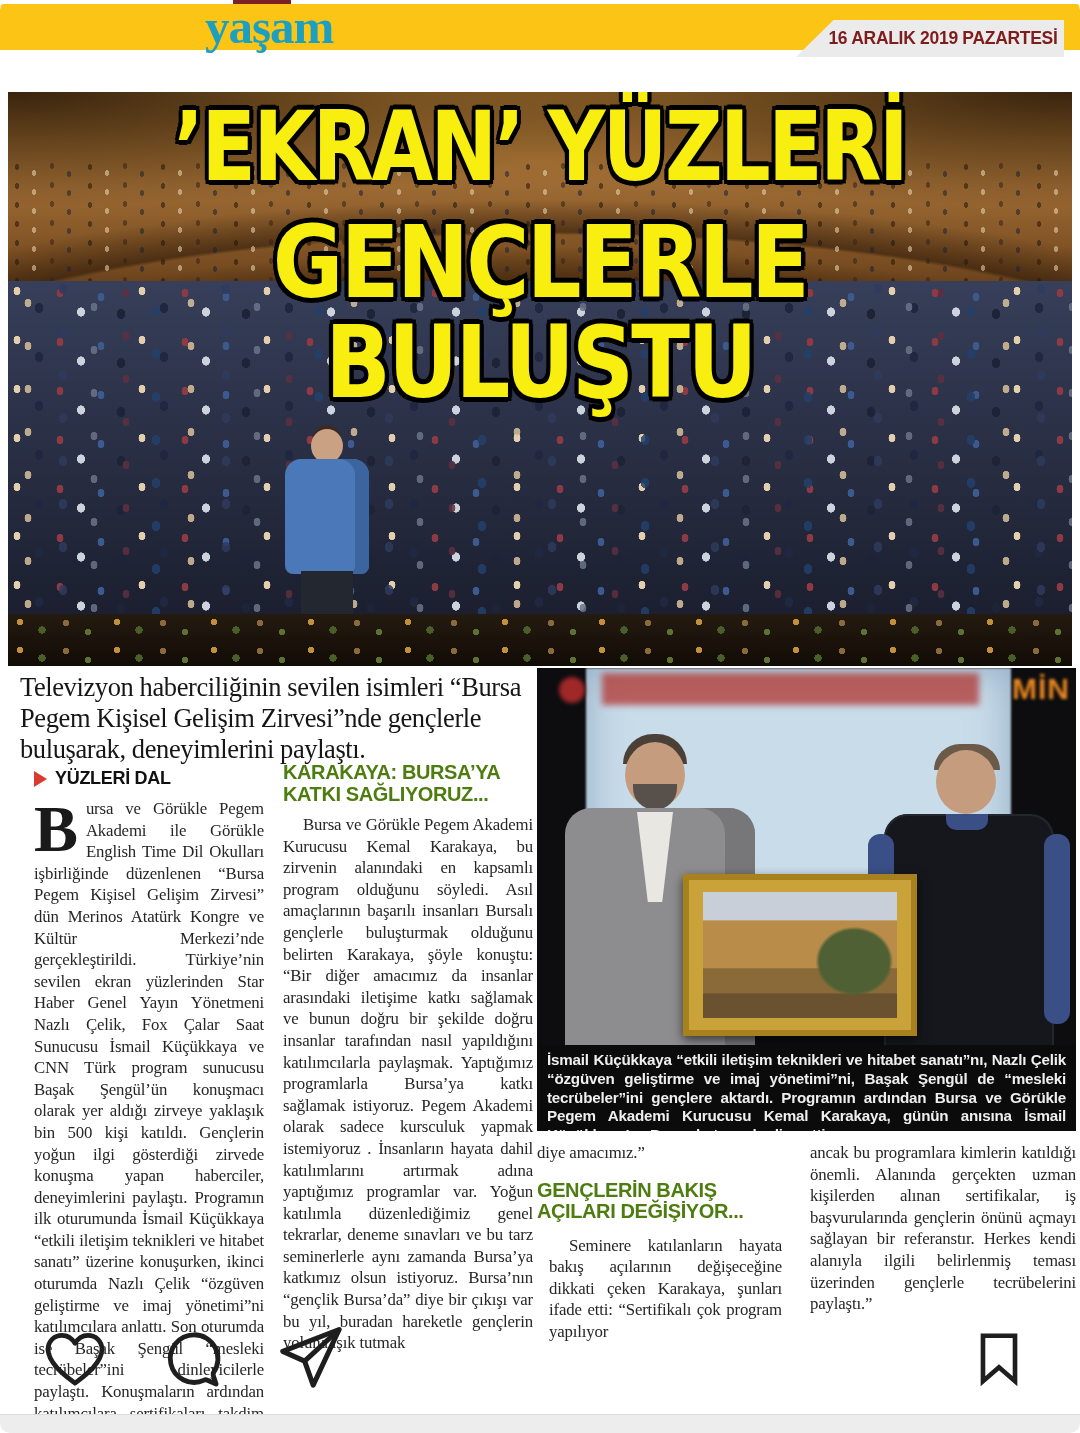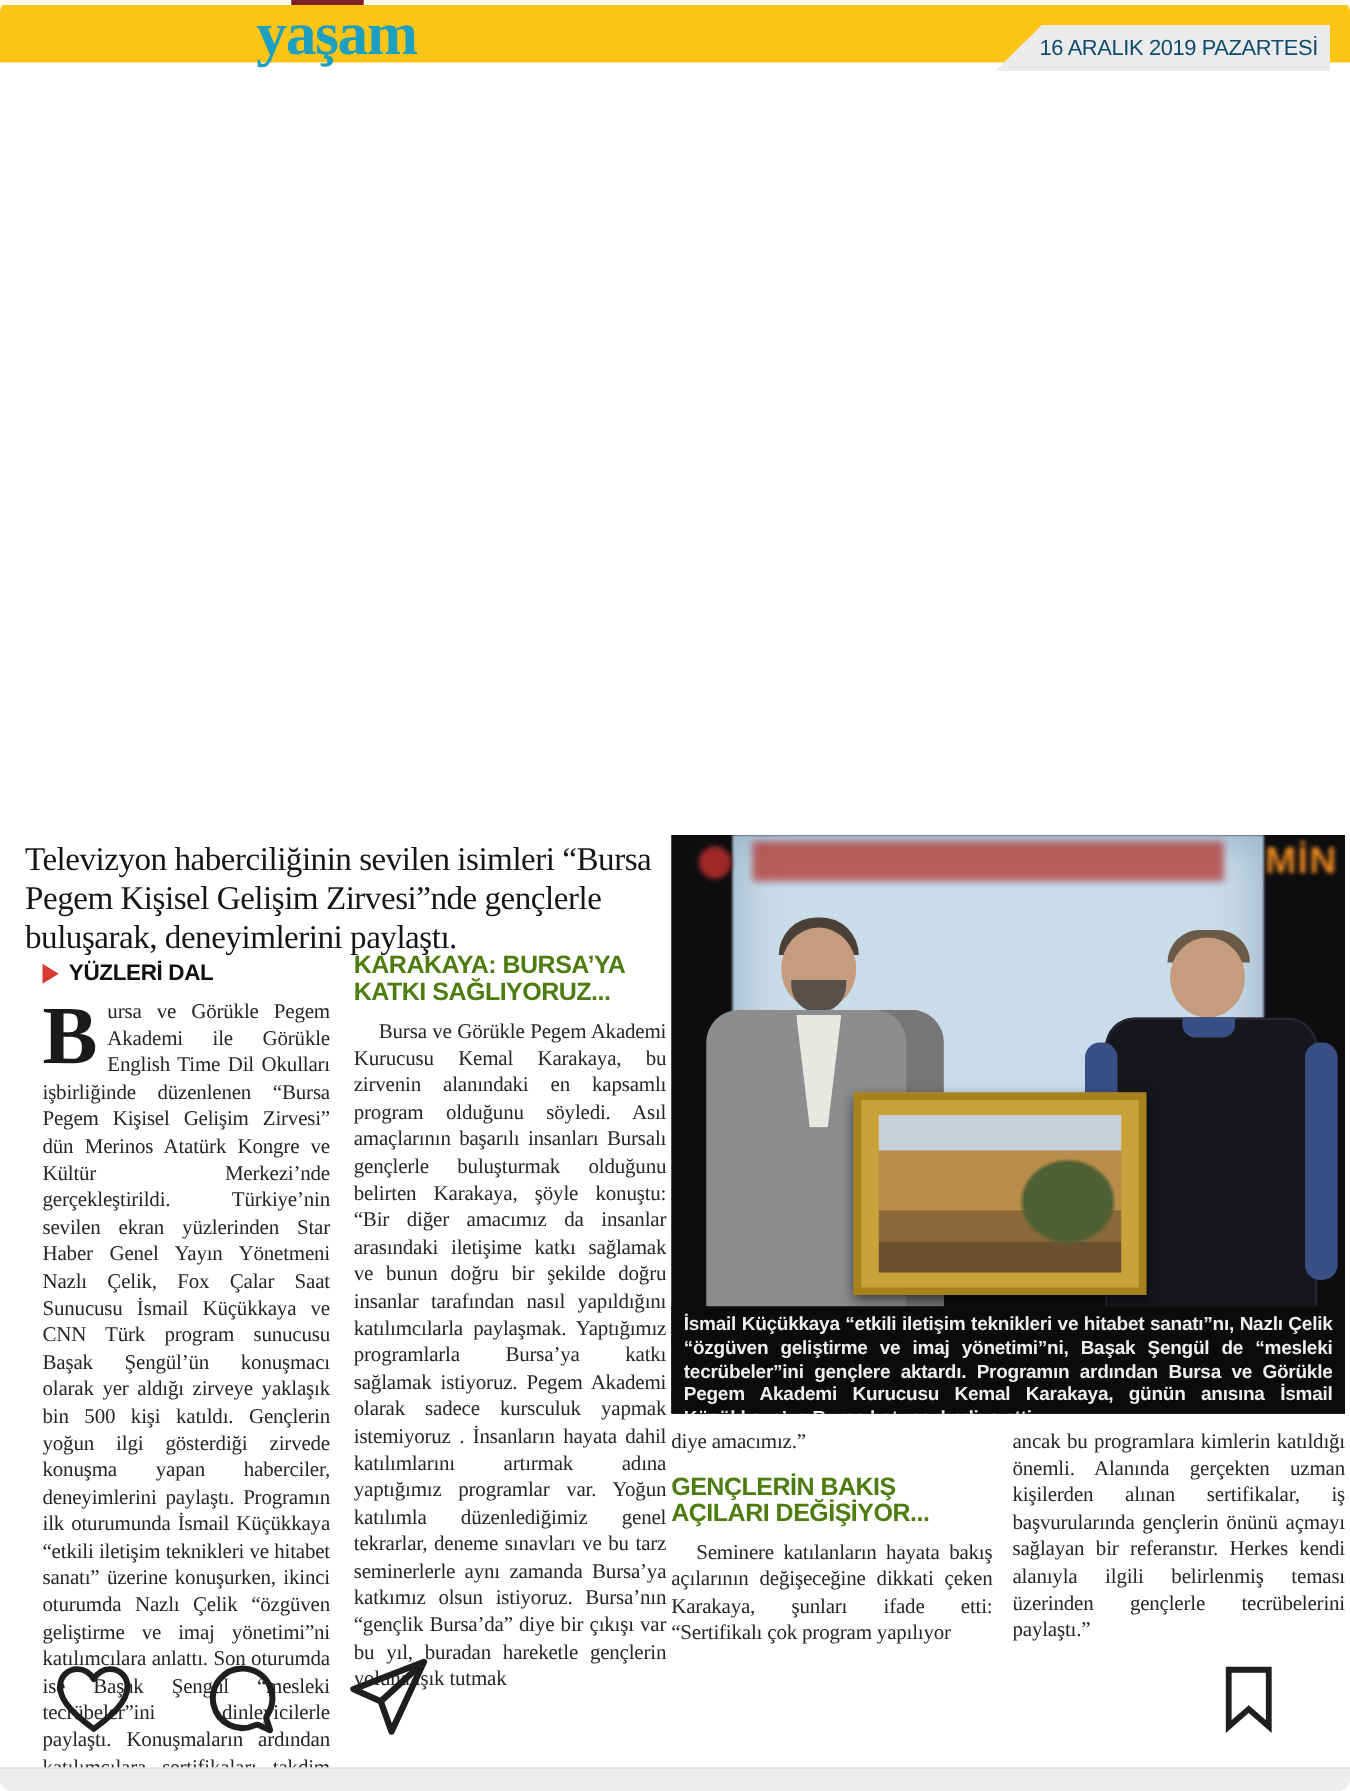--- a/index.html
+++ b/index.html
@@ -6,21 +6,21 @@
   .page{position:relative;width:1080px;height:1433px;margin:0 auto;background:#fff;overflow:hidden;
         font-family:"Liberation Sans",sans-serif;border-radius:10px;}
 
   
   .top-red-sliver{position:absolute;left:233px;top:0;width:58px;height:4px;background:#7c2128;}
   .band{position:absolute;left:0;top:4px;width:1080px;height:46px;background:#fcc516;}
   .masthead{position:absolute;left:205px;top:-2px;font-family:"Liberation Serif",serif;
             font-weight:700;font-size:49px;letter-spacing:-1px;color:#1d9fc0;}
   .date-plate{position:absolute;right:16px;top:20px;width:268px;height:37px;background:#ebebeb;
               clip-path:polygon(14% 0,100% 0,100% 100%,0 100%);display:flex;align-items:center;justify-content:center;}
-  .date-plate span{font-weight:400;font-size:17.5px;letter-spacing:-0.3px;color:#0c4a6e;padding-left:26px;white-space:nowrap;}
+  .date-plate span{font-weight:700;font-size:17.5px;letter-spacing:-0.3px;color:#7f1d1d;padding-left:26px;white-space:nowrap;}
 
   
   .main-photo{position:absolute;left:8px;top:92px;width:1064px;height:574px;overflow:hidden;background:#39415c;
               box-shadow:inset 0 0 0 1px rgba(0,0,0,.35);}
   .balcony{position:absolute;left:0;top:0;width:100%;height:37%;
      background:
        radial-gradient(120% 150% at 50% 150%, transparent 55%, rgba(40,22,8,.55) 56%, transparent 66%),
        radial-gradient(120% 170% at 50% 175%, transparent 50%, rgba(64,38,14,.7) 51%, transparent 60%),
        radial-gradient(140% 120% at 0% 0%, rgba(30,16,6,.8), transparent 45%),
        radial-gradient(140% 120% at 100% 0%, rgba(30,16,6,.8), transparent 45%),
@@ -154,20 +154,38 @@
 
 <div class="page">
 
   <div class="top-red-sliver"></div>
   <div class="band"></div>
   <div class="masthead">yaşam</div>
   <div class="date-plate">
     <span>16 ARALIK 2019 PAZARTESİ</span>
   </div>
 
+  <div class="main-photo">
+    <div class="balcony"></div>
+    <div class="balcony-people"></div>
+    <div class="crowd">
+      <div class="crowd-dots-a"></div>
+      <div class="crowd-dots-b"></div>
+    </div>
+    <div class="speaker">
+      <div class="head"></div>
+      <div class="body"></div>
+      <div class="legs"></div>
+    </div>
+    <div class="stage-front"></div>
+    <div class="headline">
+      <div class="l1">’EKRAN’ YÜZLERİ</div>
+      <div class="l2">GENÇLERLE BULUŞTU</div>
+    </div>
+  </div>
 
   <div class="lead">Televizyon haberciliğinin sevilen isimleri “Bursa Pegem Kişisel Gelişim Zirvesi”nde gençlerle buluşarak, deneyimlerini paylaştı.</div>
 
   <div class="byline">
     <span class="tri"></span>
     <span class="name">YÜZLERİ DAL</span>
   </div>
 
   <div class="col1 body-text">
     <span class="dropcap">B</span><span>ursa ve Görükle Pegem Akademi ile Görükle English Time Dil Okulları işbirliğinde düzenlenen “Bursa Pegem Kişisel Gelişim Zirvesi” dün Merinos Atatürk Kongre ve Kültür Merkezi’nde gerçekleştirildi. Türkiye’nin sevilen ekran yüzlerinden Star Haber Genel Yayın Yönetmeni Nazlı Çelik, Fox Çalar Saat Sunucusu İsmail Küçükkaya ve CNN Türk program sunucusu Başak Şengül’ün konuşmacı olarak yer aldığı zirveye yaklaşık bin 500 kişi katıldı. Gençlerin yoğun ilgi gösterdiği zirvede konuşma yapan haberciler, deneyimlerini paylaştı. Programın ilk oturumunda İsmail Küçükkaya “etkili iletişim teknikleri ve hitabet sanatı” üzerine konuşurken, ikinci oturumda Nazlı Çelik “özgüven geliştirme ve imaj yönetimi”ni katılımcılara anlattı. Son oturumda ise Başak Şengül “mesleki tecrübeler”ini dinleyicilerle paylaştı. Konuşmaların ardından katılımcılara sertifikaları takdim edildi.</span>
@@ -204,21 +222,21 @@
       </div>
     </div>
     <div class="caption-bar">
       <p>İsmail Küçükkaya “etkili iletişim teknikleri ve hitabet sanatı”nı, Nazlı Çelik “özgüven geliştirme ve imaj yönetimi”ni, Başak Şengül de “mesleki tecrübeler”ini gençlere aktardı. Programın ardından Bursa ve Görükle Pegem Akademi Kurucusu Kemal Karakaya, günün anısına İsmail Küçükkaya’ya Bursa hatırası hediye etti.</p>
     </div>
   </div>
 
   <div class="col3">
     <p class="body-text lead-in" style="margin:0 0 10px 0">diye amacımız.”</p>
     <h3 class="subhead">GENÇLERİN BAKIŞ AÇILARI DEĞİŞİYOR...</h3>
-    <p class="body-text indent" style="margin:0">Seminere katılanların hayata bakış açılarının değişeceğine dikkati çeken Karakaya, şunları ifade etti: “Sertifikalı çok program yapılıyor</p>
+    <p class="body-text indent" style="margin:12px">Seminere katılanların hayata bakış açılarının değişeceğine dikkati çeken Karakaya, şunları ifade etti: “Sertifikalı çok program yapılıyor</p>
   </div>
 
   <div class="col4">
     <p class="body-text" style="margin:0">ancak bu programlara kimlerin katıldığı önemli. Alanında gerçekten uzman kişilerden alınan sertifikalar, iş başvurularında gençlerin önünü açmayı sağlayan bir referanstır. Herkes kendi alanıyla ilgili belirlenmiş teması üzerinden gençlerle tecrübelerini paylaştı.”</p>
   </div>
 
   <div class="actions">
     <button class="icon-btn like-btn" aria-label="like">
       <span>
         <svg width="66" height="70" viewBox="0 0 24 24">

